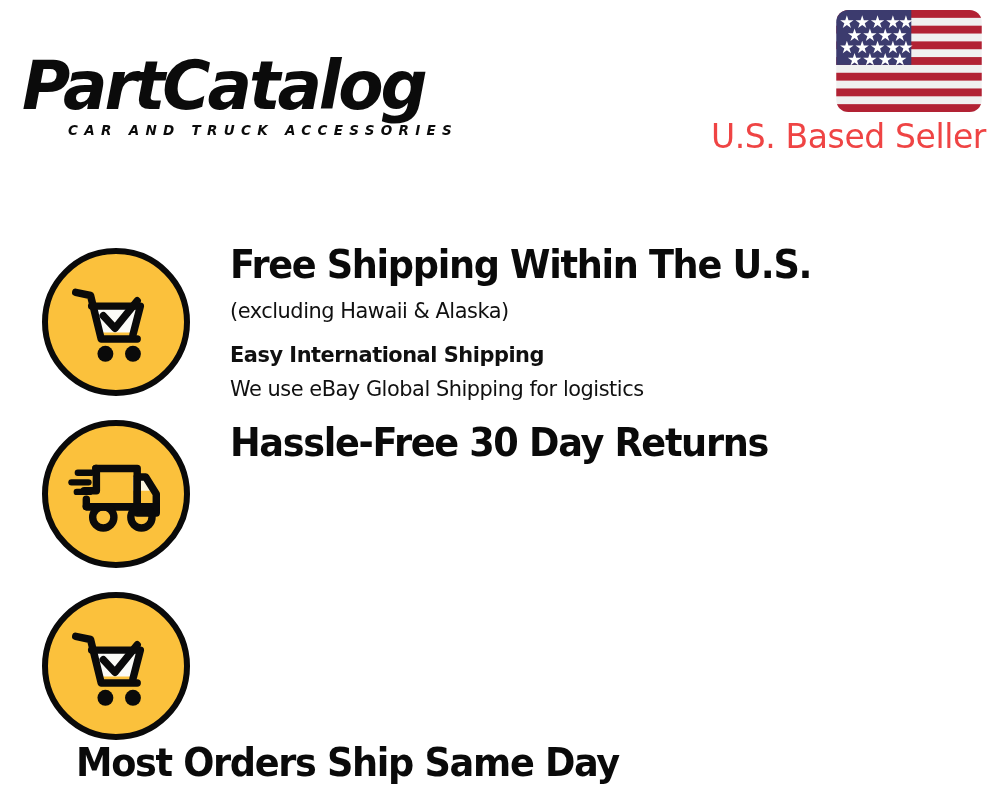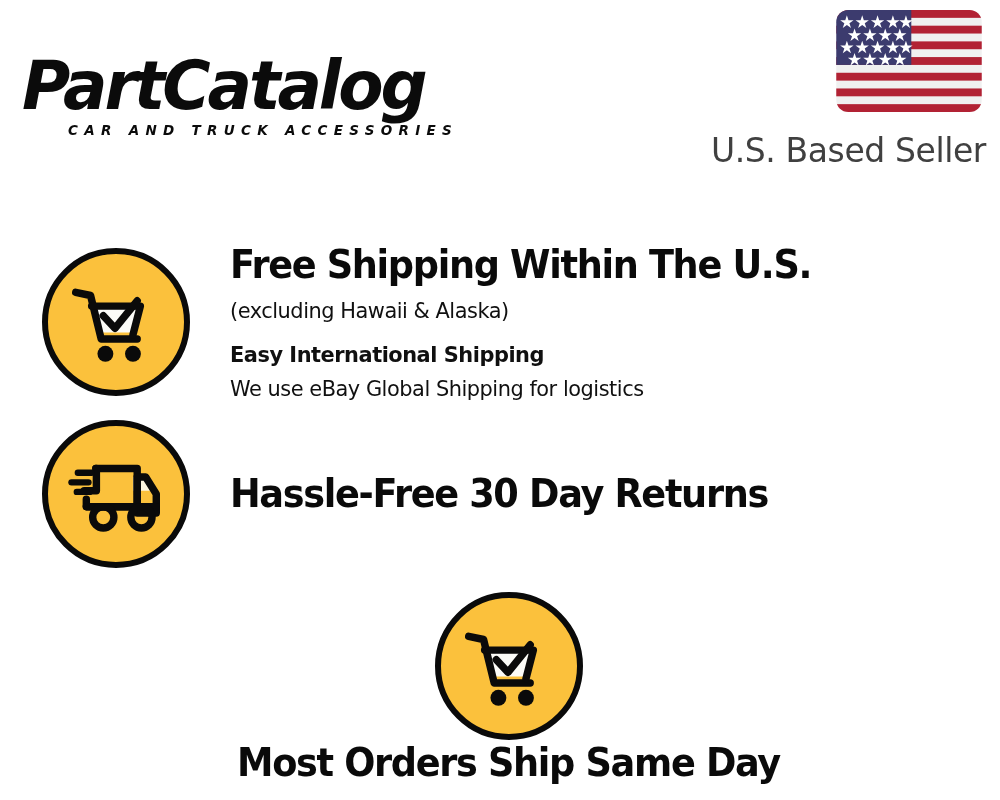--- a/index.html
+++ b/index.html
@@ -60,37 +60,36 @@
     right: 18px;
     top: 10px;
     width: 146px;
     height: 102px;
   }
   #us-flag-badge svg { display: block; width: 146px; height: 102px; }
 
   #us-based-seller-label {
     position: absolute;
     right: 14px;
-    top: 132px;
+    top: 118px;
     font-family: "DejaVu Sans", sans-serif;
     font-weight: 400;
     font-size: 33px;
     line-height: 38px;
     letter-spacing: -0.4px;
-    color: #404040;
+    color: #ef4444;
     white-space: nowrap;
   }
 
   
   .feature-row {
     position: absolute;
     left: 36px;
     width: 940px;
     display: flex;
-    align-items: center;
   }
   #feature-row-0 { top: 244px; height: 156px; align-items: center; }
   #feature-row-1 { top: 420px; height: 148px; }
   #feature-row-2 { top: 592px; height: 148px; flex-direction: column; }
 
   .feature-icon {
     flex: 0 0 auto;
     width: 148px;
     height: 148px;
     border-radius: 50%;

